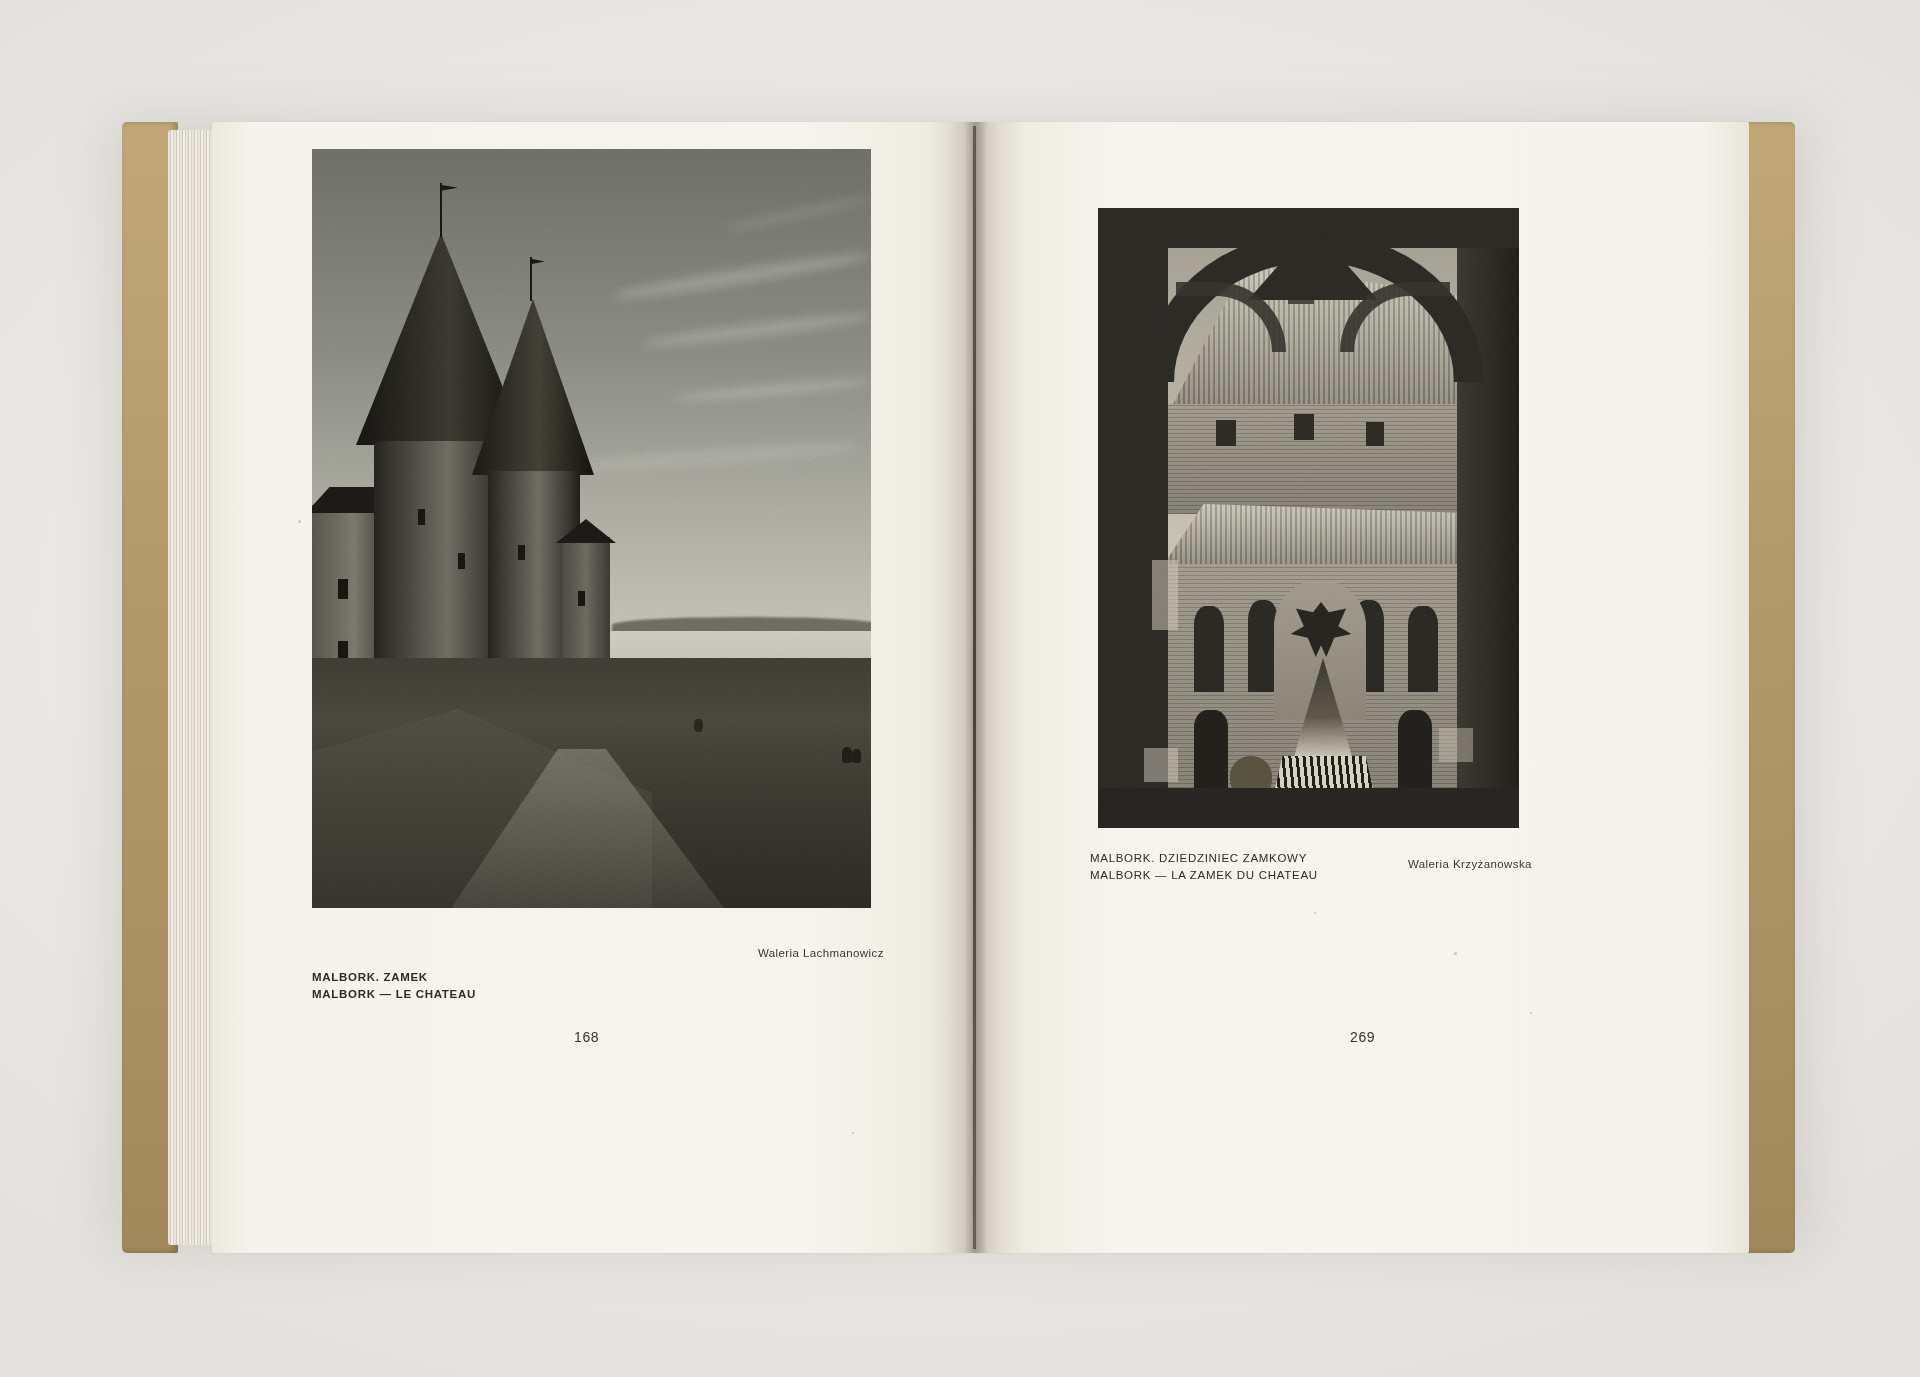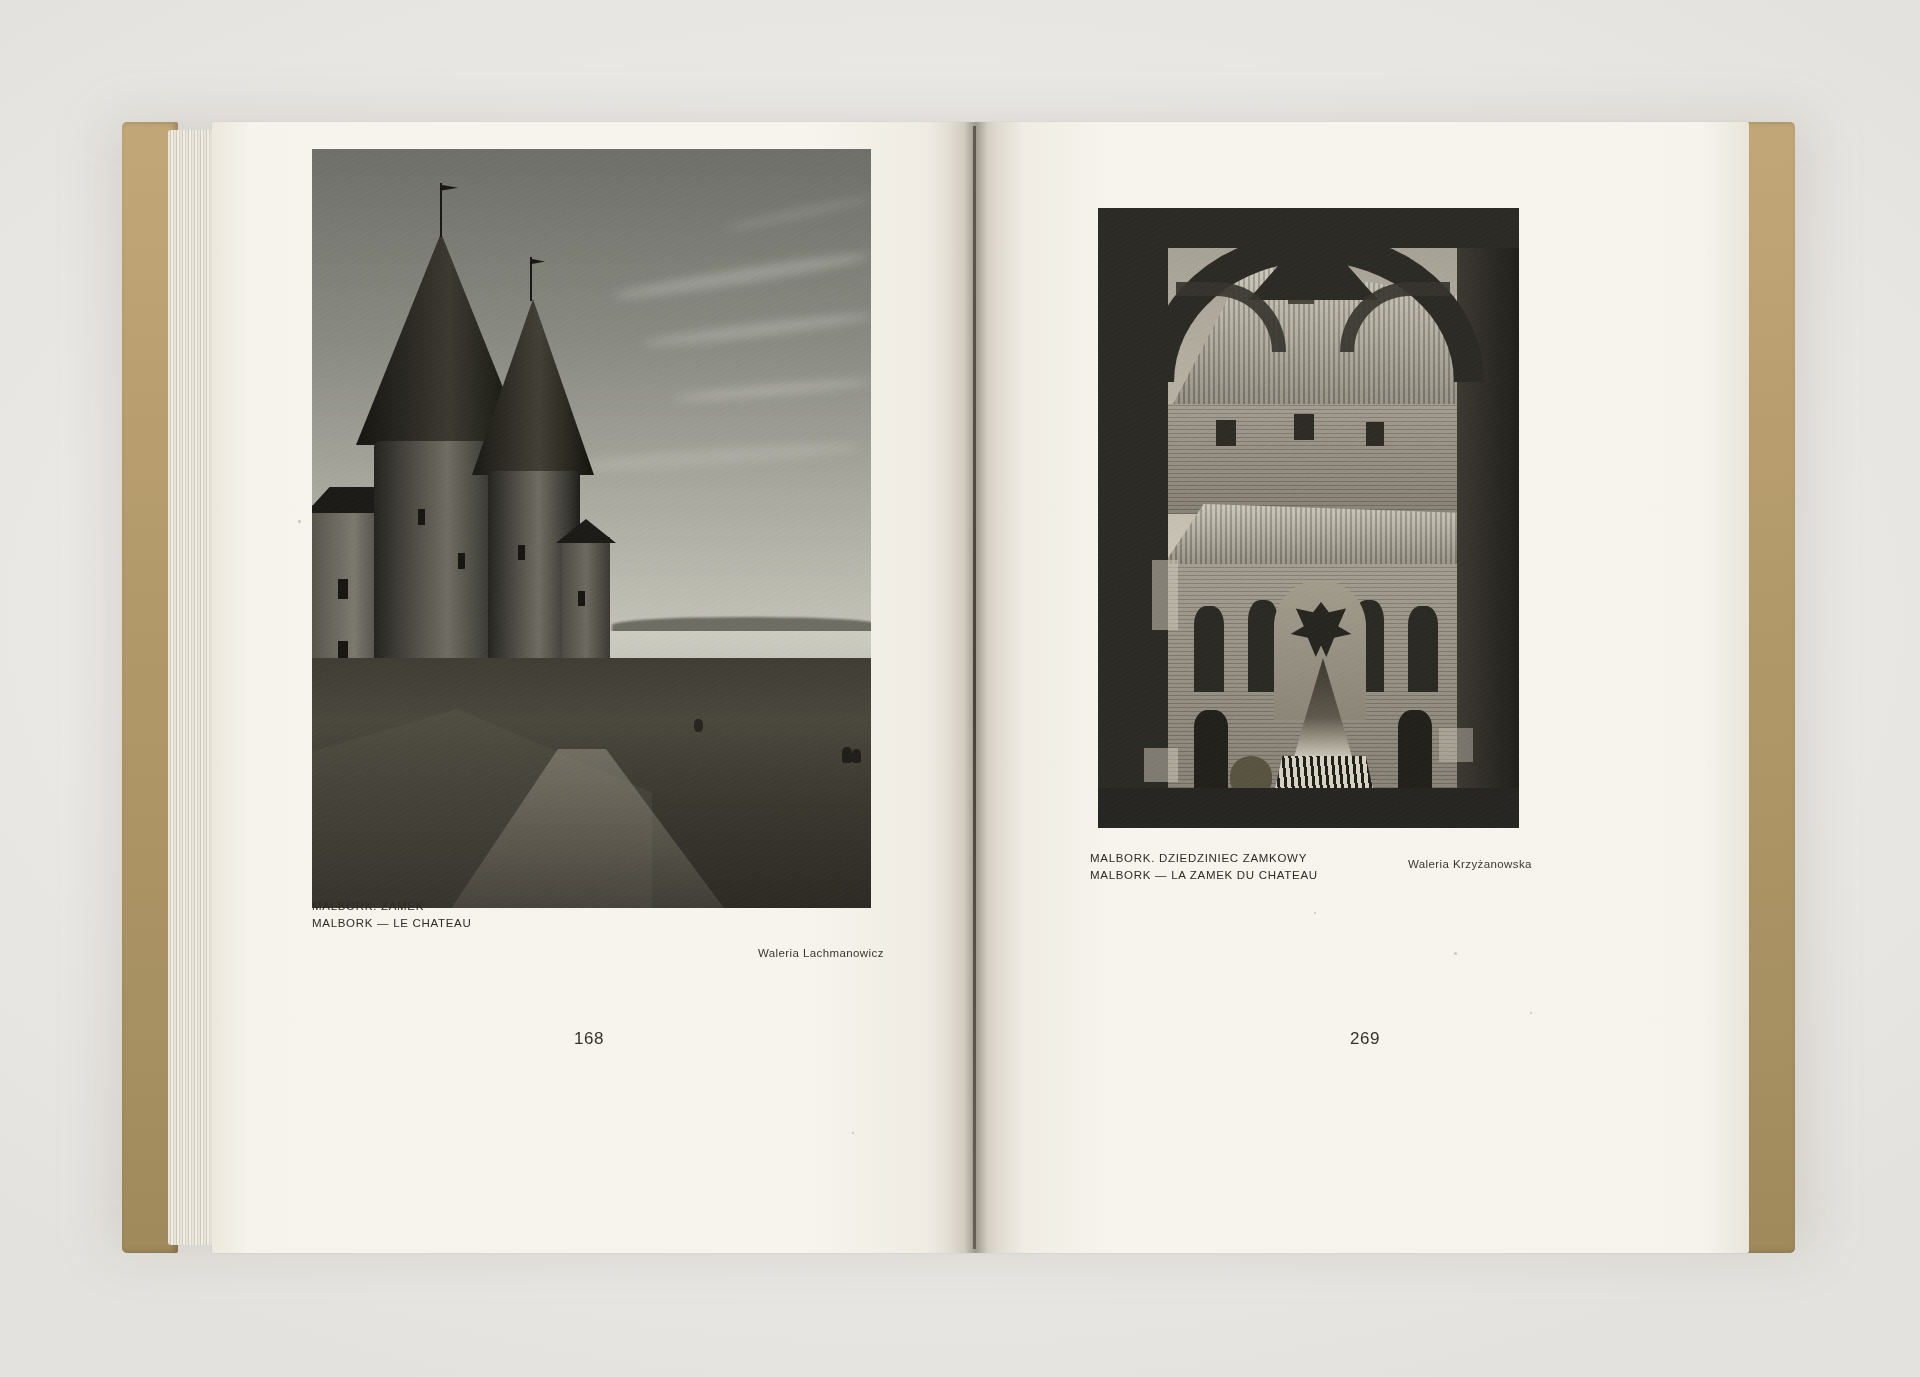--- a/index.html
+++ b/index.html
@@ -246,21 +246,21 @@
   }
   .credit {
     position: absolute;
     font-size: 11.5px;
     letter-spacing: 0.4px;
     color: #3a372f;
     white-space: nowrap;
   }
   .folio {
     position: absolute;
-    font-size: 17px;
+    font-size: 14px;
     letter-spacing: 0.6px;
     color: #35322b;
   }
 
   
   .speck {
     position: absolute;
     background: rgba(120,112,96,0.35);
     border-radius: 50%;
   }
@@ -323,21 +323,21 @@
         <div style="position:absolute;left:120px;top:600px;width:300px;height:170px;background:linear-gradient(180deg,rgba(150,146,132,0.55),rgba(110,106,94,0.25));clip-path:polygon(42% 0%, 58% 0%, 100% 100%, 4% 100%);"></div>
 
         <div style="position:absolute;left:382px;top:570px;width:9px;height:13px;background:#26241d;border-radius:40%;"></div>
         <div style="position:absolute;left:530px;top:598px;width:10px;height:16px;background:#1f1d17;border-radius:40% 40% 20% 20%;"></div>
         <div style="position:absolute;left:540px;top:600px;width:9px;height:14px;background:#1f1d17;border-radius:40% 40% 20% 20%;"></div>
 
         <div class="grain"></div>
       </div>
     </div>
 
-    <div class="caption-block" style="left:100px; top:776px;">
+    <div class="caption-block" style="left:100px; top:847px;font-weight:bold;">
       <div class="cap-line">MALBORK. ZAMEK</div>
       <div class="cap-line">MALBORK — LE CHATEAU</div>
     </div>
 
     <div class="credit" style="left:546px; top:825px;">Waleria Lachmanowicz</div>
 
     <div class="folio" style="left:362px; top:907px;">168</div>
 
     <div class="speck" style="left:86px; top:398px; width:3px; height:3px;"></div>
     <div class="speck" style="left:640px; top:1010px; width:2px; height:2px;"></div>

